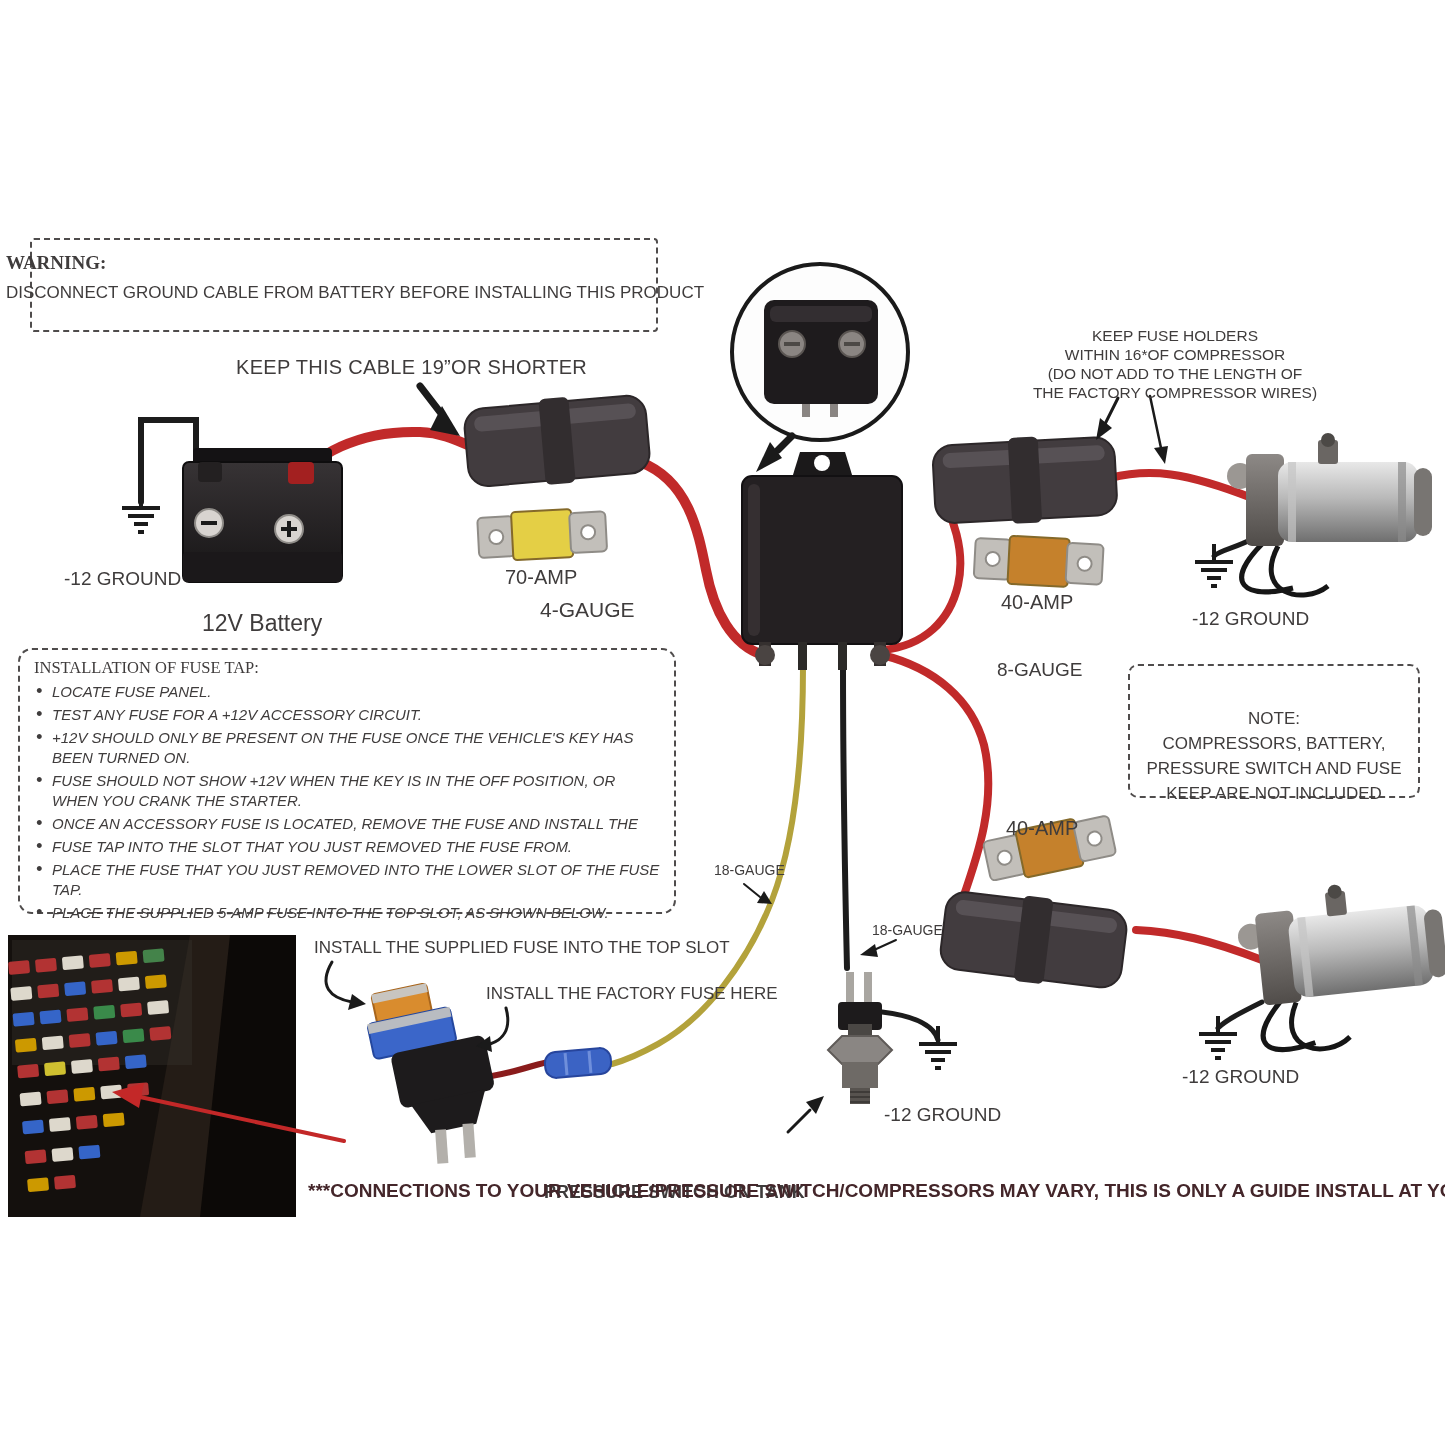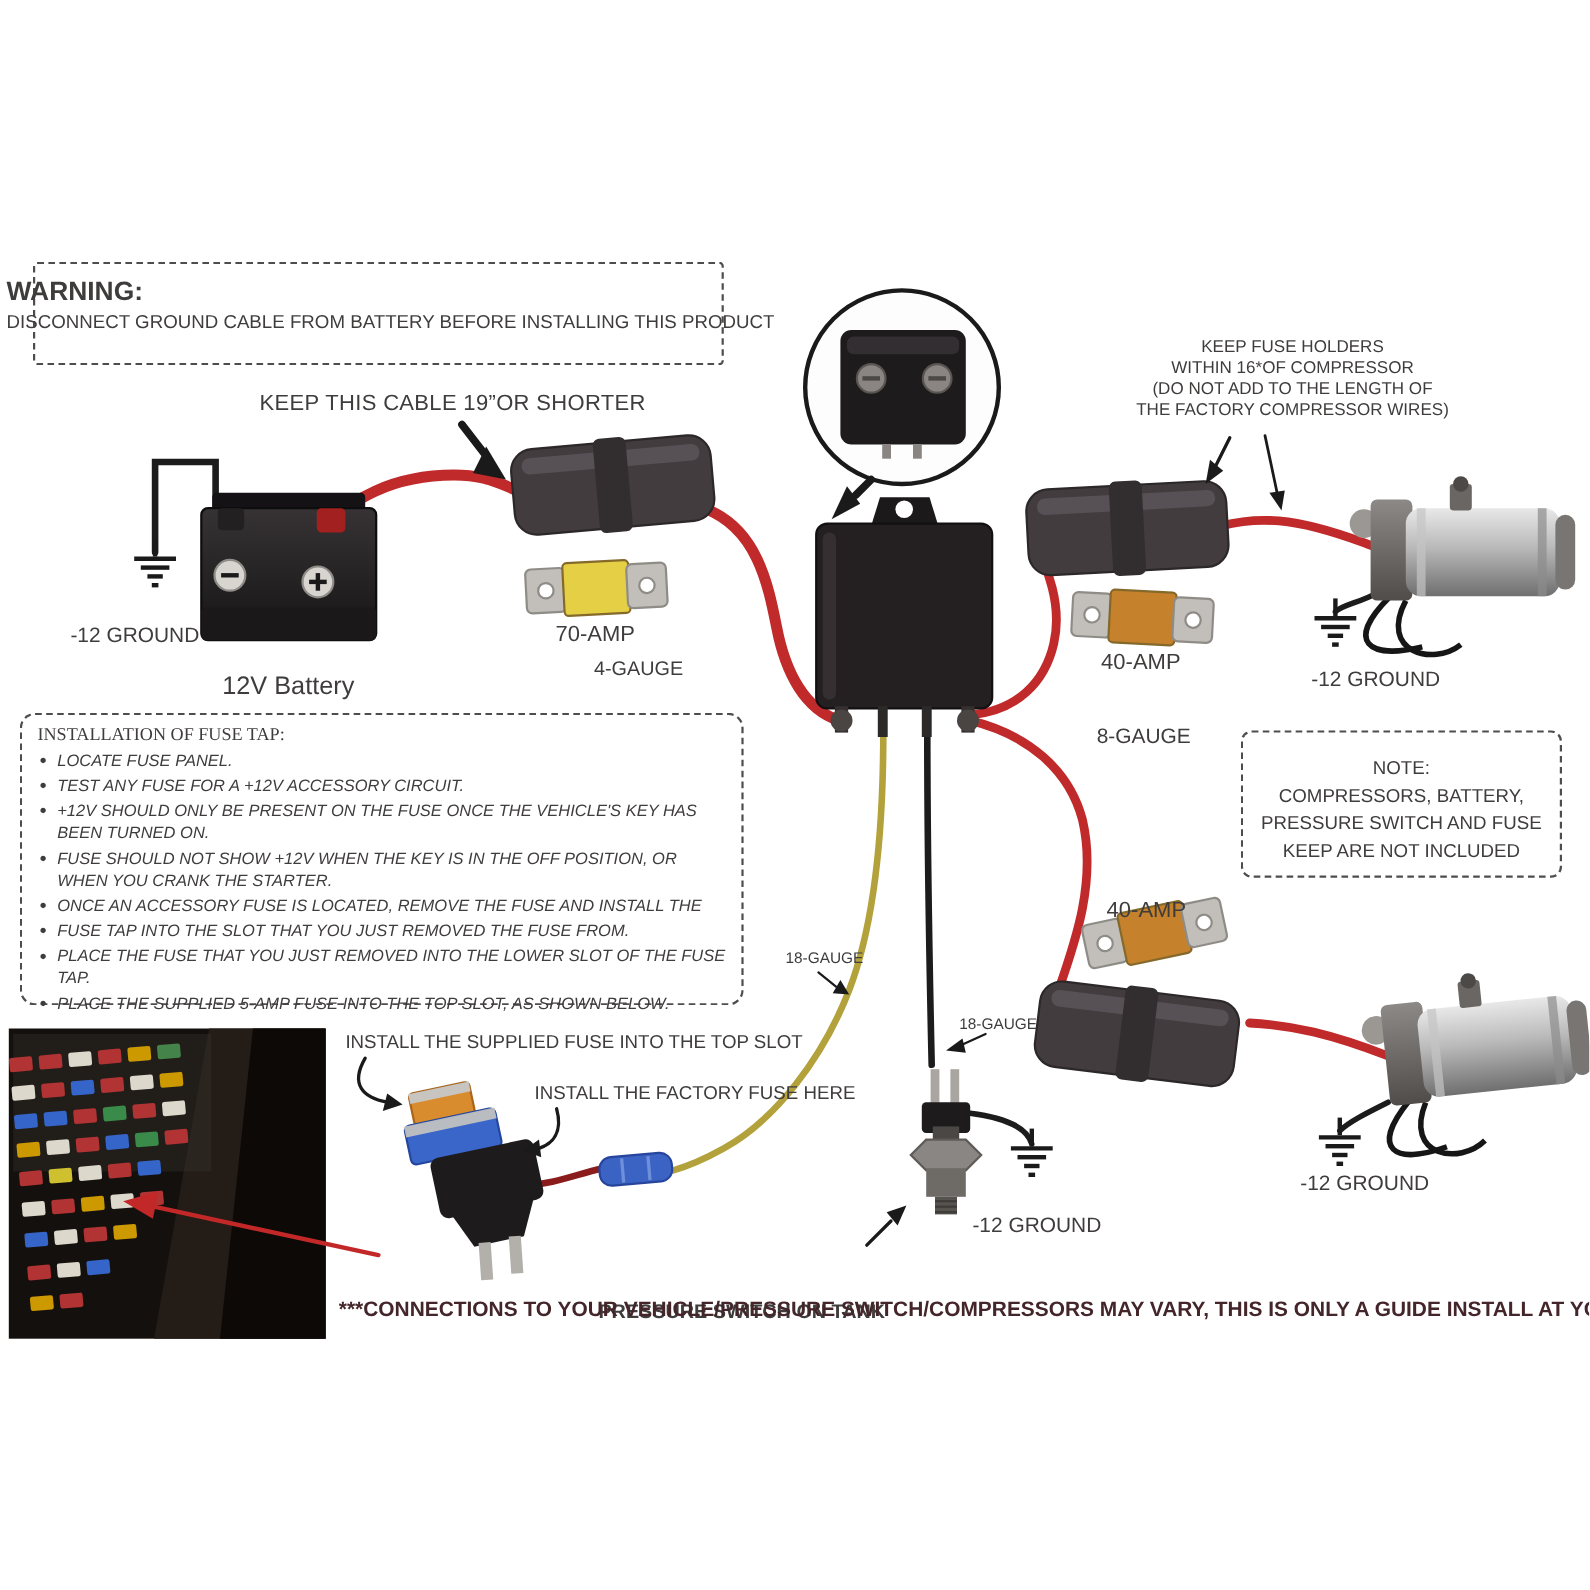--- a/index.html
+++ b/index.html
@@ -1,21 +1,21 @@
 <!DOCTYPE html>
 <html><head>
 <meta charset="utf-8">
 <style>
   html,body{margin:0;padding:0;background:#ffffff;}
   .stage{position:relative;width:1445px;height:1445px;background:#ffffff;overflow:hidden;
          font-family:"Liberation Sans",sans-serif;color:#3f3c3c;}
   .stage svg{position:absolute;left:0;top:0;}
   .lbl{position:absolute;white-space:nowrap;color:#3f3c3c;}
   .dashedbox{position:absolute;border:2px dashed #4f4c4c;border-radius:10px;box-sizing:border-box;}
-  .center{text-align:center;}
+  .center{text-align:center;margin-top:20px;}
   ul.bullets{list-style:none;margin:0;padding:0;}
   ul.bullets li{position:relative;padding-left:18px;margin:0 0 3px 0;line-height:20px;}
   ul.bullets li::before{content:"\2022";position:absolute;left:2px;top:-1px;font-size:18px;color:#3f3c3c;}
 </style>
 </head>
 <body>
 
 <div class="stage">
 
   <svg width="1445" height="1445" viewBox="0 0 1445 1445">
@@ -278,30 +278,30 @@
       <polygon points="772,904 757,903 764,891"></polygon>
       <line x1="896" y1="940" x2="874" y2="950" stroke="#1a1a1a" stroke-width="2"></line>
       <polygon points="860,955 875,944 878,957"></polygon>
 
       <line x1="344" y1="1141" x2="140" y2="1097" stroke="#c32828" stroke-width="4"></line>
       <polygon points="112,1092 144,1083 139,1108" fill="#c32828"></polygon>
     </g>
   </svg>
 
   <div class="dashedbox" style="left:30px;top:238px;width:628px;height:94px;border-radius:4px;"></div>
-  <div class="lbl" style="left:6px;top:252px;font-size:24px;font-weight:600;">WARNING:</div>
+  <div class="lbl" style="left:6px;top:252px;font-size:19px;font-weight:600;font-family:Liberation Serif, serif;">WARNING:</div>
   <div class="lbl" style="left:6px;top:283px;font-size:17px;">DISCONNECT  GROUND CABLE FROM BATTERY BEFORE INSTALLING THIS PRODUCT</div>
 
   <div class="lbl" style="left:236px;top:356px;font-size:20px;letter-spacing:0.3px;">KEEP THIS CABLE 19”OR SHORTER</div>
 
   <div class="lbl" style="left:64px;top:568px;font-size:19px;">-12 GROUND</div>
   <div class="lbl" style="left:202px;top:610px;font-size:23px;">12V Battery</div>
 
   <div class="lbl" style="left:505px;top:566px;font-size:20px;">70-AMP</div>
-  <div class="lbl" style="left:540px;top:598px;font-size:18px;">4-GAUGE</div>
+  <div class="lbl" style="left:540px;top:598px;font-size:21px;">4-GAUGE</div>
 
   <div class="center" style="position:absolute;left:1020px;top:306px;width:310px;font-size:15.5px;line-height:19px;">
     <div>KEEP FUSE HOLDERS</div>
     <div>WITHIN  16*OF COMPRESSOR</div>
     <div>(DO NOT ADD TO THE LENGTH OF</div>
     <div>THE FACTORY COMPRESSOR WIRES)</div>
   </div>
 
   <div class="lbl" style="left:1001px;top:591px;font-size:20px;">40-AMP</div>
   <div class="lbl" style="left:1192px;top:608px;font-size:19px;">-12 GROUND</div>

